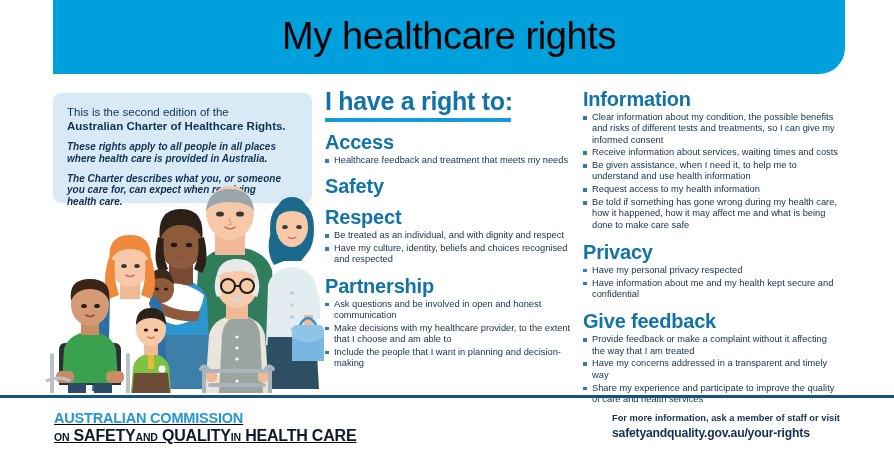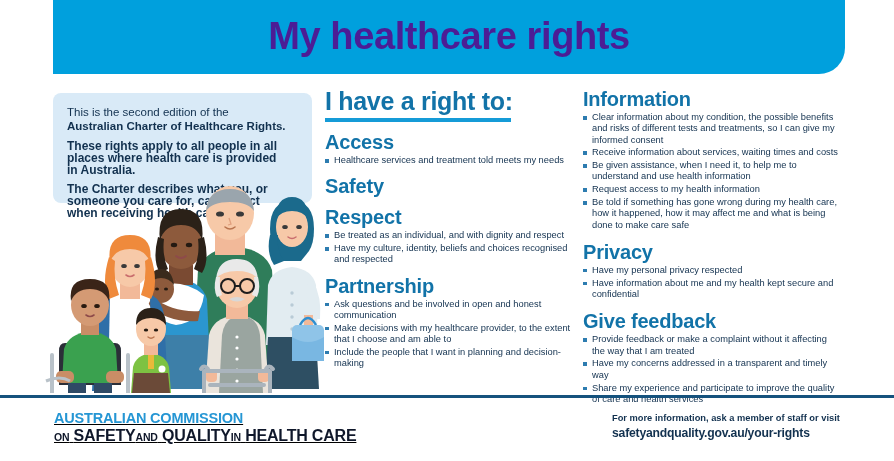--- a/index.html
+++ b/index.html
@@ -27,23 +27,23 @@
     height: 74px;
     background: #00a0dd;
     border-bottom-right-radius: 26px;
   }
   .header-title {
     position: absolute;
     left: 0; right: 0;
     top: 50%;
     transform: translateY(-52%);
     text-align: center;
-    color: #4c1d95;
+    color: #000000;
     font-size: 38px;
-    font-weight: bold;
+    font-weight: normal;
     letter-spacing: -0.4px;
     font-family: "Liberation Sans", sans-serif;
   }
 
   
   .info-box {
     position: absolute;
     left: 53px;
     top: 93px;
     width: 259px;
@@ -58,24 +58,25 @@
     font-size: 11.5px;
     line-height: 14px;
     margin: 0 0 8px 0;
   }
   .info-lead .bold {
     font-weight: bold;
     display: block;
   }
   .info-para {
     color: #12314f;
-    font-size: 12px;
+    font-size: 10px;
     line-height: 11.8px;
     font-weight: bold;
     margin: 0 4px 8px 0;
+    font-style: italic;
   }
   .info-para:last-child { margin-bottom: 0; }
 
   
   .illustration {
     position: absolute;
     left: 30px;
     top: 185px;
     width: 300px;
     height: 208px;
@@ -350,21 +351,21 @@
     </svg>
   </div>
 
   <div class="col col-mid">
     <div class="right-to">I have a right to:</div>
     <div class="rule"></div>
     <div id="mid-sections">
         <div class="sec-block">
           <h3 class="sec">Access</h3>
           <ul class="items">
-            <li>Healthcare services and treatment told meets my needs</li>
+            <li>Healthcare feedback and treatment that meets my needs</li>
           </ul>
         </div>
         <div class="sec-block">
           <h3 class="sec">Safety</h3>
         </div>
         <div class="sec-block">
           <h3 class="sec">Respect</h3>
           <ul class="items">
             <li>Be treated as an individual, and with dignity and respect</li>
             <li>Have my culture, identity, beliefs and choices recognised and respected</li>

